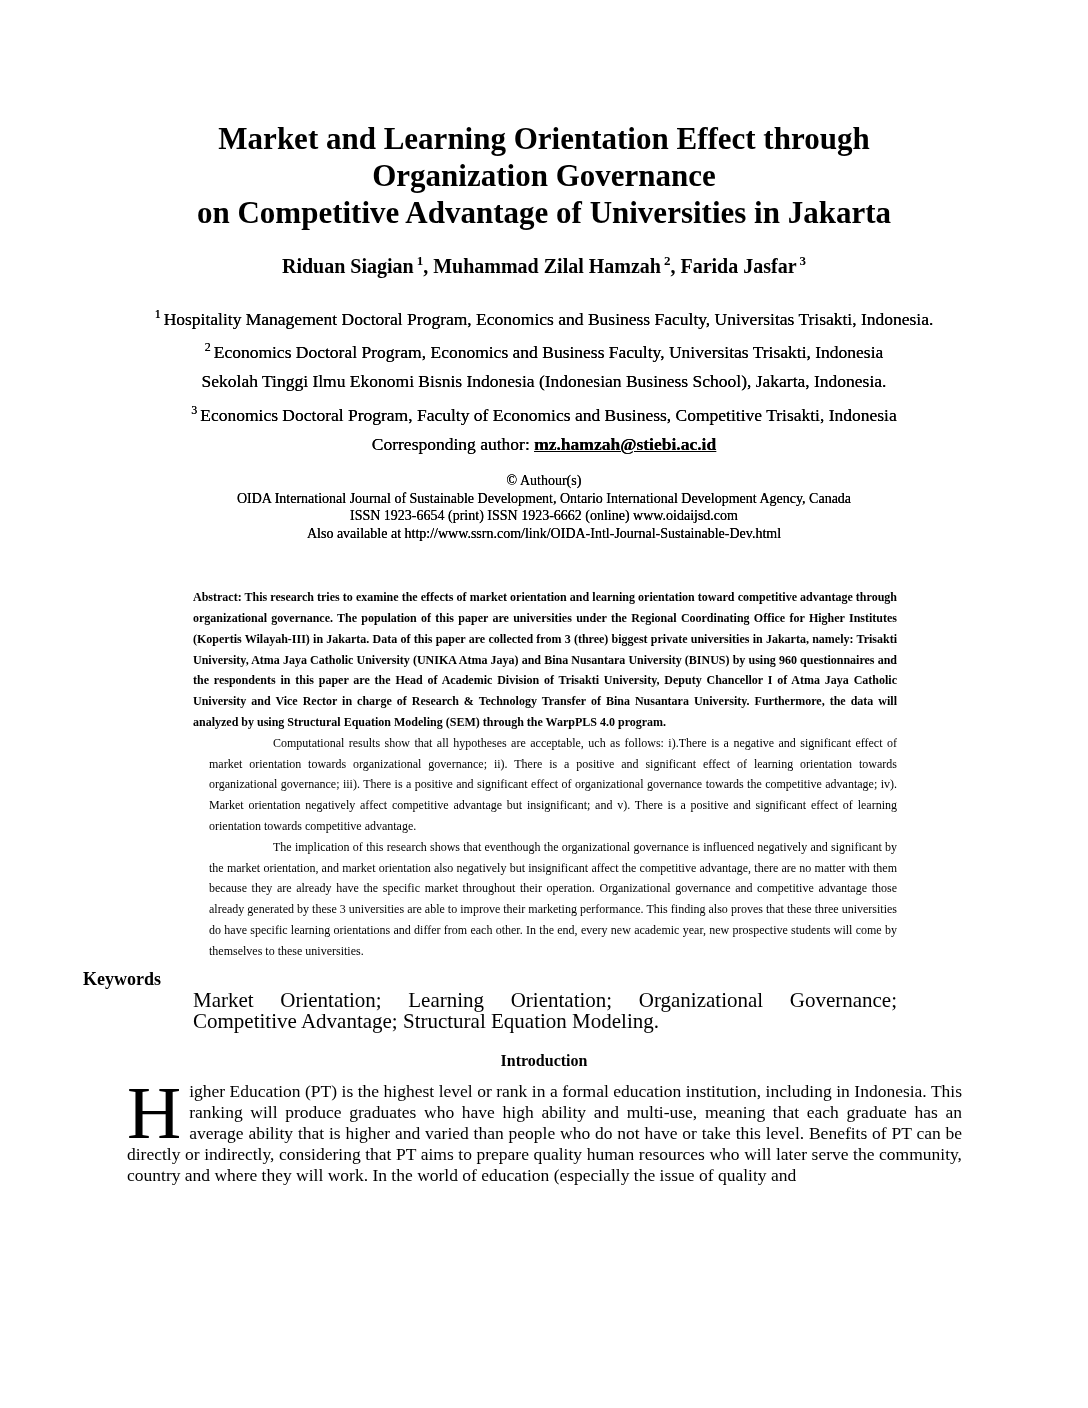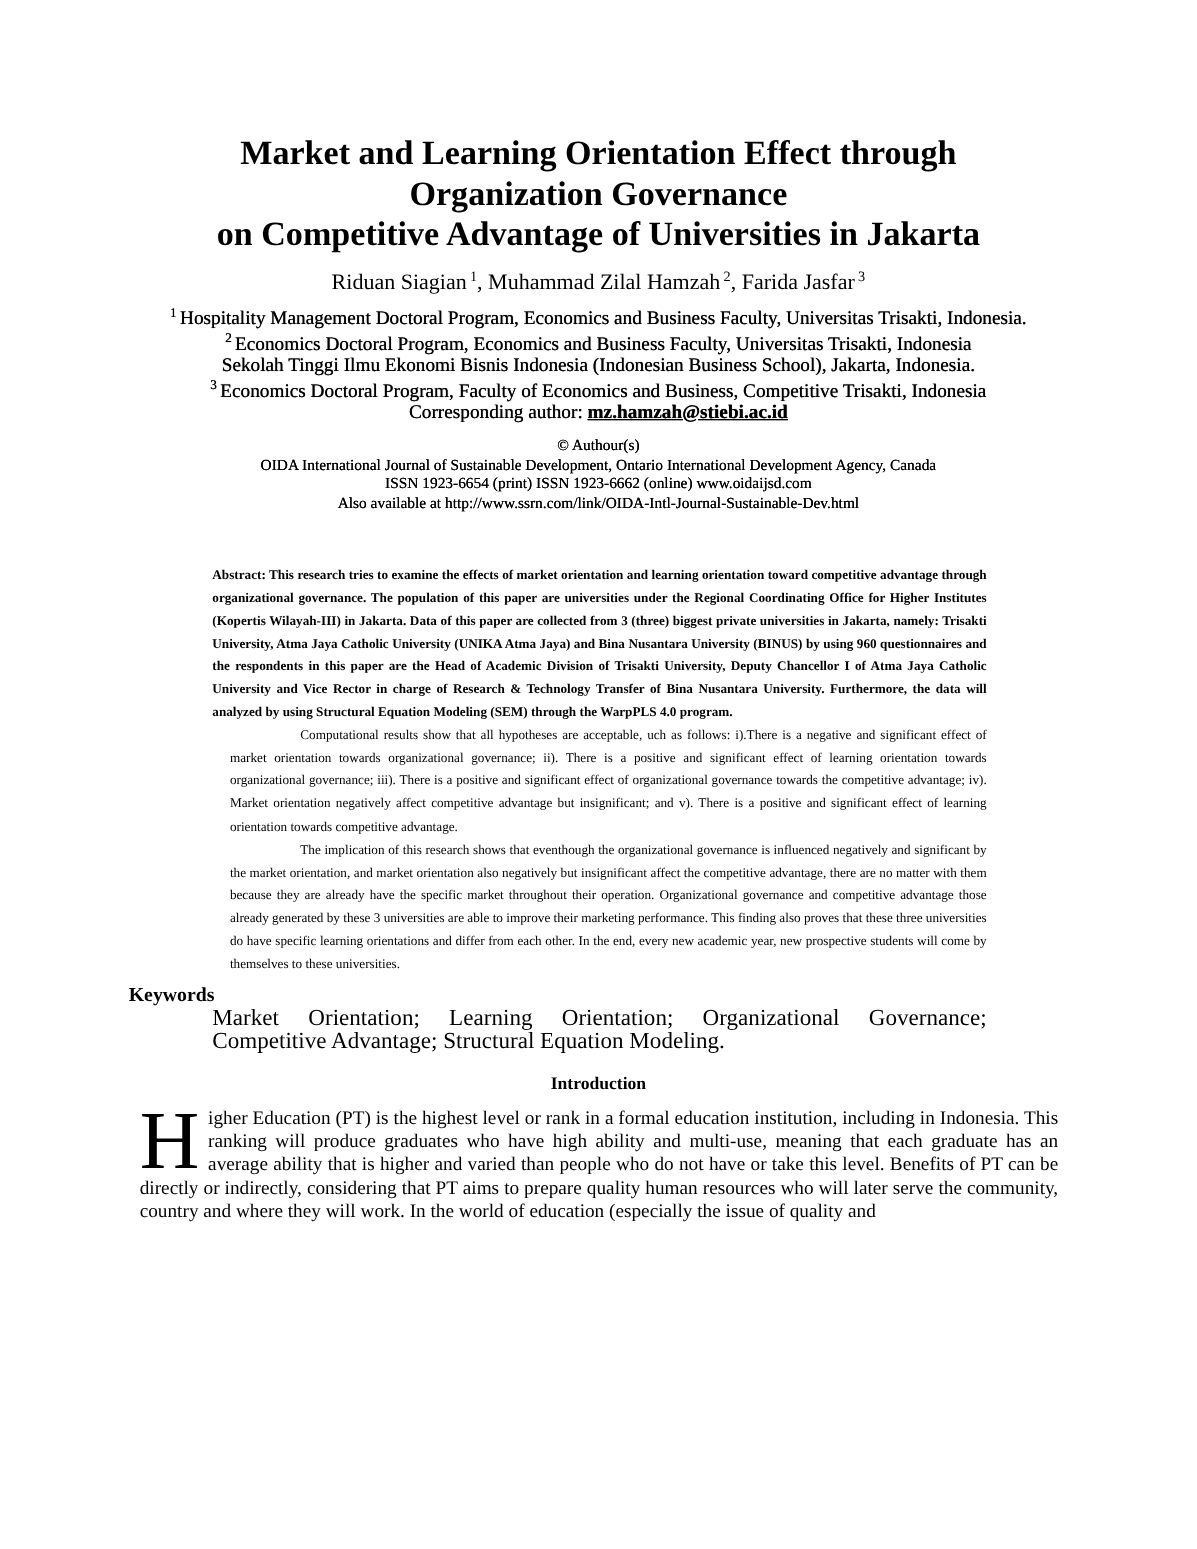--- a/index.html
+++ b/index.html
@@ -18,35 +18,35 @@
     overflow: hidden;
   }
   .paper-title {
     margin-top: 120px;
     text-align: center;
     font-size: 31px;
     line-height: 37px;
     font-weight: bold;
   }
   .authors-line {
-    margin-top: 8px;
+    margin-top: 18px;
     text-align: center;
     font-size: 20px;
     line-height: 24px;
-    font-weight: normal;
+    font-weight: bold;
   }
   .authors-line sup {
     font-size: 13px;
     margin-left: 3px;
   }
   .affiliations {
-    margin-top: 6px;
+    margin-top: 22px;
     text-align: center;
     font-size: 17.5px;
-    line-height: 19px;
+    line-height: 29px;
     text-shadow: 0 0 0.65px currentColor;
   }
   .affiliations sup {
     font-size: 12px;
     margin-right: 3px;
   }
   .email {
     font-weight: bold;
     text-decoration: underline;
     cursor: pointer;
@@ -68,21 +68,21 @@
     margin: 0;
   }
   .abstract .p-first {
     font-weight: bold;
   }
   .abstract .indented {
     text-indent: 64px;
     margin-left: 16px;
   }
   .keywords-heading {
-    margin: 8px 191px 0 117px;
+    margin: 8px 191px 0 83px;
     font-size: 18px;
     line-height: 21px;
     font-weight: bold;
   }
   .keywords-text {
     margin: 0 191px 0 193px;
     font-size: 21px;
     line-height: 20.8px;
     text-align: justify;
   }

